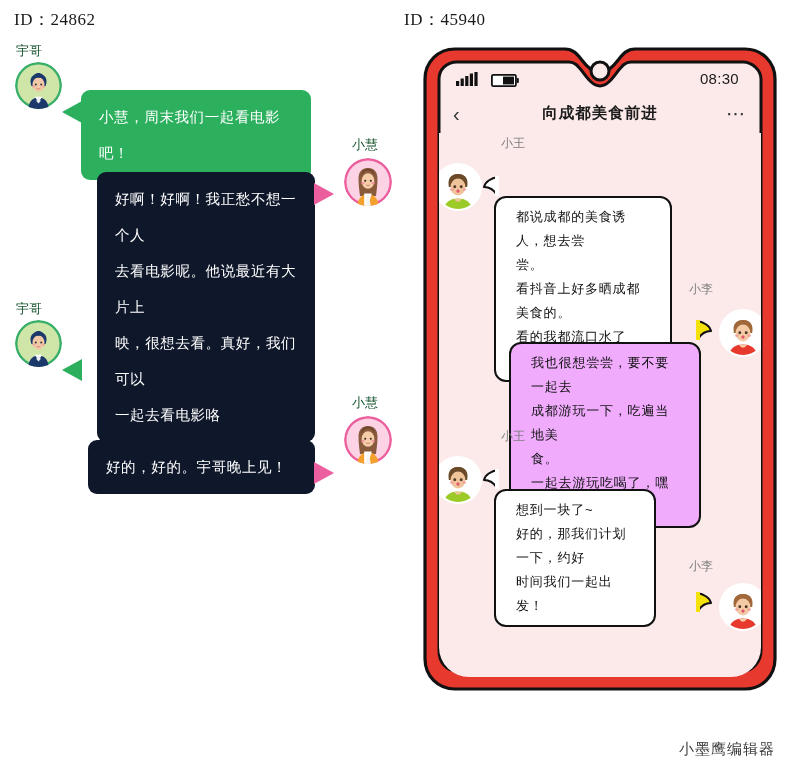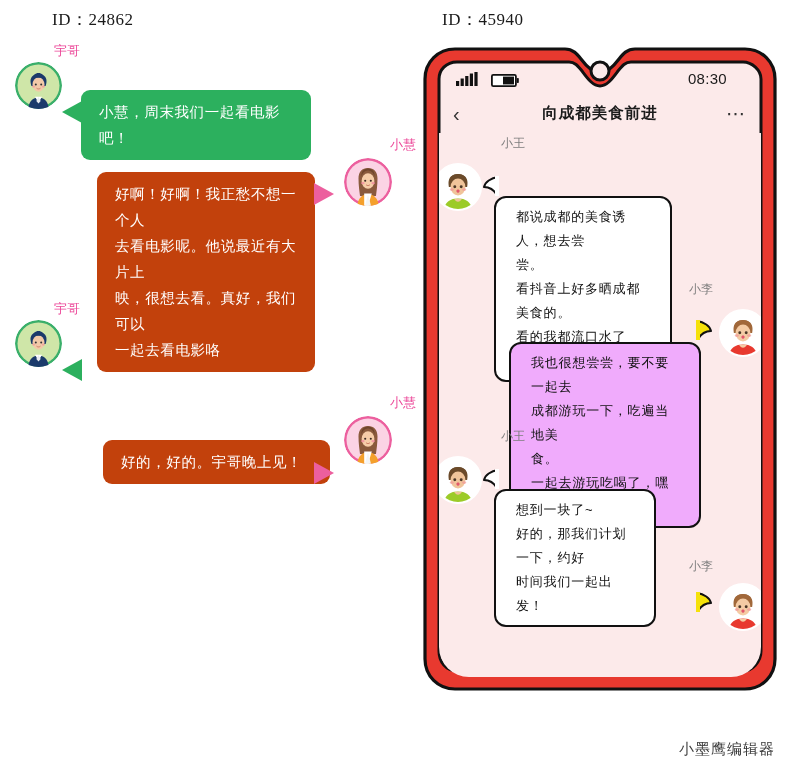--- a/index.html
+++ b/index.html
@@ -6,58 +6,58 @@
   html, body {
     margin: 0; padding: 0;
     width: 800px; height: 768px;
     background: #ffffff;
     font-family: "Liberation Sans", "DejaVu Sans", sans-serif;
     overflow: hidden;
   }
   #root { position: relative; width: 800px; height: 768px; background:#fff; }
 
   
-  .abs { position: absolute; margin-left: 38px; }
+  .abs { position: absolute; }
 
   .id-label {
     font-family: "Liberation Serif", "DejaVu Serif", serif;
     font-size: 17px;
     color: #1a1a1a;
     letter-spacing: .5px;
     white-space: nowrap;
   }
 
   .name-label {
     font-size: 13px;
-    color: #ec4899;
+    color: #14532d;
     white-space: nowrap;
     font-family: "Liberation Sans", sans-serif;
   }
 
   
   .avatar {
     position: absolute;
     border-radius: 50%;
     overflow: hidden;
   }
   .avatar svg { display:block; width:100%; height:100%; }
 
   
   .bubble-l {
     position: absolute;
     border-radius: 9px;
     color: #ffffff;
     font-size: 14.5px;
-    line-height: 26px;
+    line-height: 36px;
     letter-spacing: .6px;
     padding: 9px 18px;
     white-space: pre-wrap;
   }
   .bubble-l.green { background: #2cb05e; }
-  .bubble-l.pink  { background: #c2410c; }
+  .bubble-l.pink  { background: #0f172a; }
 
   .tail {
     position: absolute;
     width: 0; height: 0;
   }
   .tail.left-green {
     border-top: 11px solid transparent;
     border-bottom: 11px solid transparent;
     border-right: 20px solid #2cb05e;
   }
@@ -81,21 +81,21 @@
     width: 322px; height: 616px;
     overflow: hidden;
     border-radius: 26px 26px 30px 30px;
   }
 
   .statusbar {
     position: absolute; left: 0; top: 0;
     width: 322px; height: 36px;
   }
   .sb-time {
-    position: absolute; right: 34px; top: 9px;
+    position: absolute; right: 22px; top: 9px;
     font-size: 15px; color: #1b1b1b;
     font-family: "Liberation Sans", sans-serif;
     letter-spacing: .3px;
   }
   .sb-signal { position: absolute; left: 17px; top: 11px; }
   .sb-battery { position: absolute; left: 52px; top: 13px; }
 
   .navbar {
     position: absolute; left:0; top: 36px;
     width: 322px; height: 36px;
@@ -265,21 +265,21 @@
       <circle cx="26.8" cy="22.8" r="1.05" fill="#3a2a22"></circle>
       <ellipse cx="18.8" cy="25.1" rx="1.8" ry="1.2" fill="#f08ca0" opacity=".8"></ellipse>
       <ellipse cx="29.2" cy="25.1" rx="1.8" ry="1.2" fill="#f08ca0" opacity=".8"></ellipse>
       <path d="M22.3 27c.9.9 2.5.9 3.4 0" stroke="#c97b64" stroke-width=".9" fill="none" stroke-linecap="round"></path>
       <path d="M13 48c1.3-8 5-11.8 11-11.8S33.7 40 35 48z" fill="#f4a02c"></path>
       <path d="M20.2 35.6h7.6L24 48h-3.8z" fill="#ffffff"></path>
       <path d="M24 36.2l-3 11.8h6z" fill="#f3f5f7"></path>
     </svg>
   </div>
 
-  <div class="bubble-l pink" style="left:88px; top:440px; width:227px;margin-left:15px;">好的，好的。宇哥晚上见！</div>
+  <div class="bubble-l pink" style="left:88px; top:440px; width:227px;">好的，好的。宇哥晚上见！</div>
   <div class="tail right-pink" style="left:314px; top:462px;"></div>
 
   <div class="abs id-label" style="left:404px; top:8px;">ID：45940</div>
 
   <div id="phone">
 
     <svg class="frame-svg" width="358" height="648" viewBox="0 0 358 648">
 
       <path d="M34 4 H144
                a0 0 0 0 0 0 0

